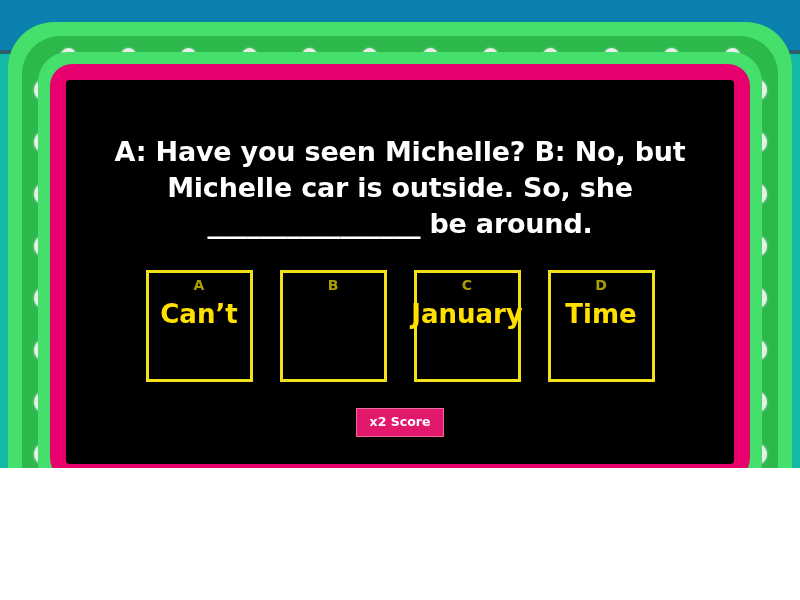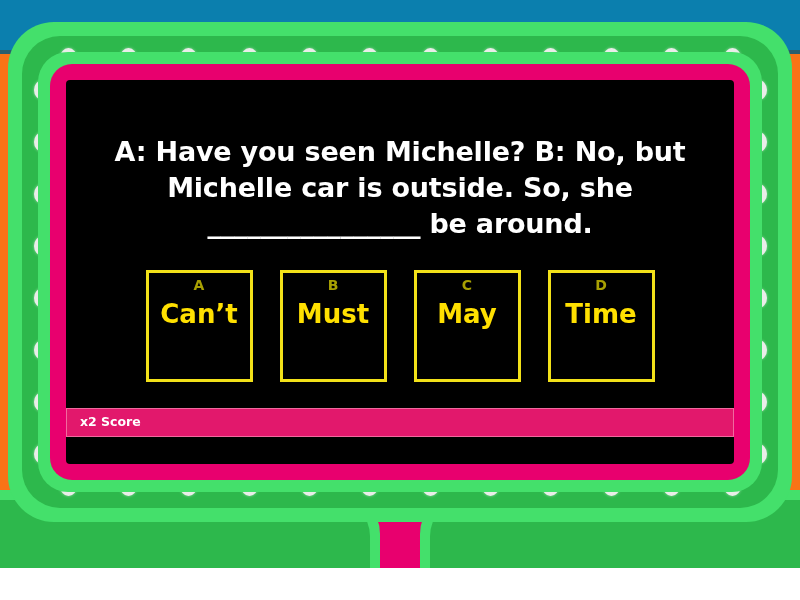--- a/index.html
+++ b/index.html
@@ -7,22 +7,22 @@
     padding: 0;
     width: 800px;
     height: 600px;
     overflow: hidden;
     font-family: "DejaVu Sans", "Liberation Sans", sans-serif;
   }
 
   #stage {
     position: relative;
     width: 800px;
-    height: 568px;
-    background: #f97316;
+    height: 468px;
+    background: #14b8a6;
     overflow: hidden;
   }
 
   
   .blue-panel {
     position: absolute;
     background: #0B7FAE;
     box-shadow: 0 4px 0 0 #2A5E6E;
   }
   .blue-top {
@@ -187,21 +187,20 @@
 
   
   .powerups {
     position: absolute;
     left: 0;
     top: 328px;
     width: 668px;
     display: flex;
     justify-content: center;
     gap: 13px;
-    flex-direction: column;
   }
   .powerup {
     background: #E2186C;
     border: 1px solid #F06A9E;
     color: #FFFFFF;
     font-size: 12.5px;
     font-weight: bold;
     padding: 7px 13px;
     cursor: pointer;
     line-height: 1;
@@ -274,25 +273,24 @@
 
     <div class="question">A: Have you seen Michelle? B: No, but Michelle car is outside. So, she ________________ be around.</div>
 
     <div class="answers" id="answers">
         <div class="answer-box">
           <div class="answer-letter">A</div>
           <div class="answer-label">Can’t</div>
         </div>
         <div class="answer-box">
           <div class="answer-letter">B</div>
-          <div class="answer-label">Must</div>
         </div>
         <div class="answer-box">
           <div class="answer-letter">C</div>
-          <div class="answer-label">May</div>
+          <div class="answer-label">January</div>
         </div>
         <div class="answer-box">
           <div class="answer-letter">D</div>
           <div class="answer-label">Time</div>
         </div>
       </div>
 
     <div class="powerups" id="powerups">
         <div class="powerup">x2 Score</div>
       </div>

